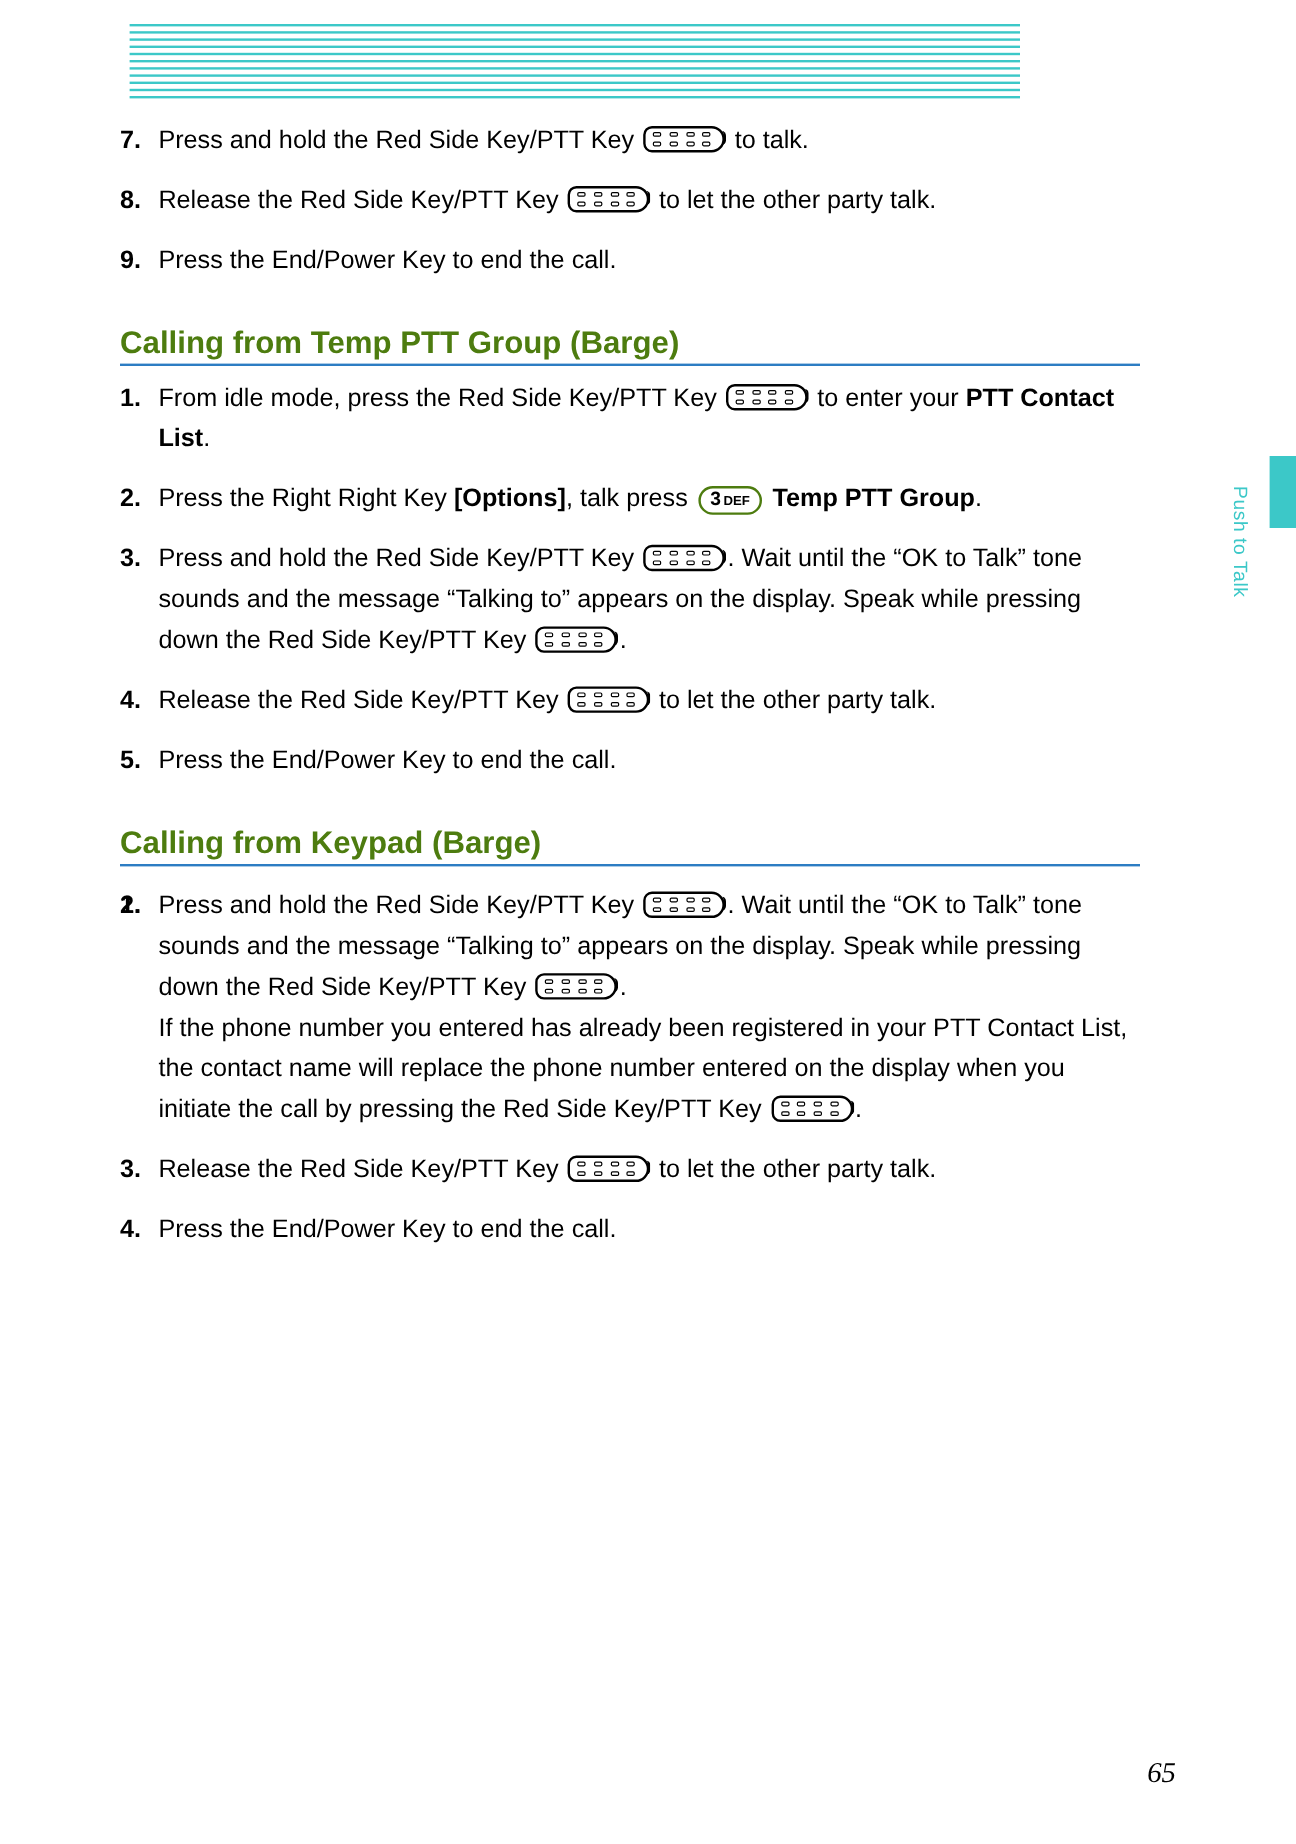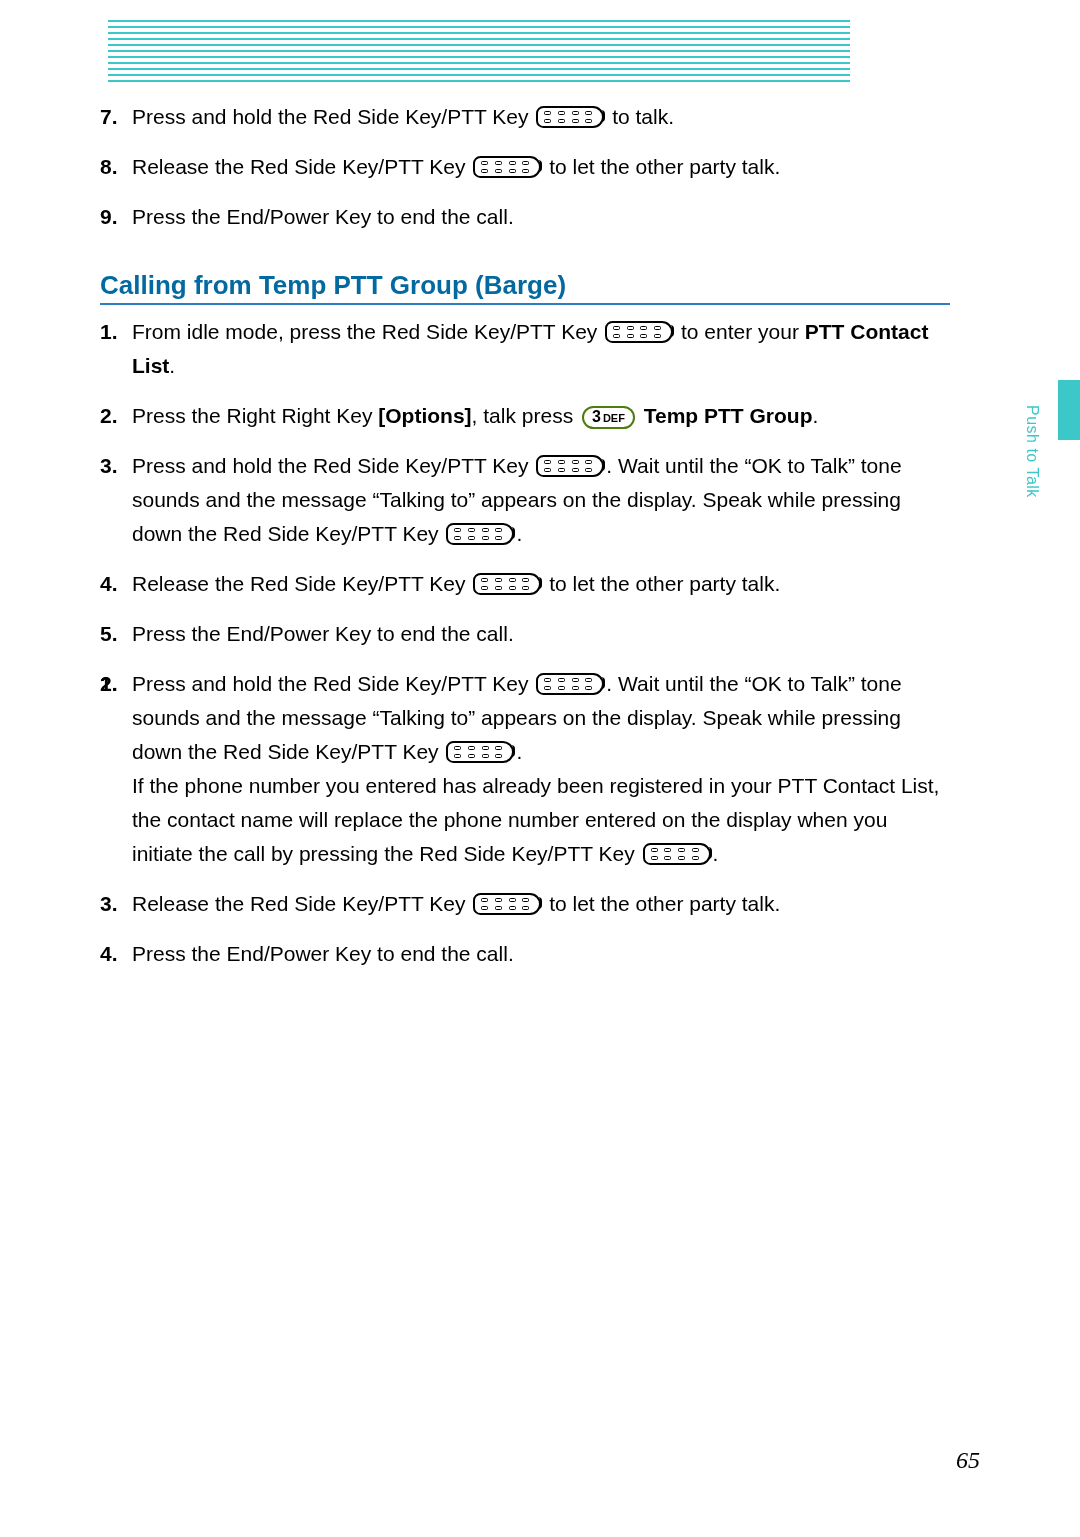--- a/index.html
+++ b/index.html
@@ -48,21 +48,21 @@
     writing-mode: vertical-rl;
     letter-spacing: 0.5px;
     z-index: 2;
   }
   
   .content {
     padding-top: 74px;
     padding-right: 30px;
   }
   .section-heading {
-    color: #0369a1;
+    color: #4d7c0f;
     font-weight: bold;
     font-size: 26px;
     border-bottom: 2px solid #2d7dc3;
     display: block;
     margin-top: 36px;
     margin-bottom: 10px;
     padding-bottom: 2px;
   }
   ol.steps {
     list-style: none;
@@ -133,21 +133,21 @@
     font-weight: bold;
     line-height: 18px;
     vertical-align: 1px;
     margin: 0 3px;
     background: #fff;
   }
   .key-3def .num { font-size: 16px; margin-right: 2px; }
   
   .page-number {
     position: absolute;
-    bottom: 63px;
+    bottom: 45px;
     right: 100px;
     font-style: italic;
     font-family: Georgia, 'Times New Roman', serif;
     font-size: 24px;
   }
 </style>
 </head>
 <body>
 
 <div class="page">
@@ -295,20 +295,21 @@
               </span>
             </span></span>
         <span> to let the other party talk.</span>
       </li>
       <li>
         <span class="step-num">5.</span>
         <span>Press the End/Power Key to end the call.</span>
       </li>
     </ol>
 
+    <span class="section-heading">Calling from Keypad (Barge)</span>
     <ol class="steps">
       <li>
         <span class="step-num">1.</span>
       </li>
       <li>
         <span class="step-num">2.</span>
         <span>Press and hold the Red Side Key/PTT Key </span>
         <span class="ptt-icon"><span class="dots">
               <span class="row">
                 <span></span>

